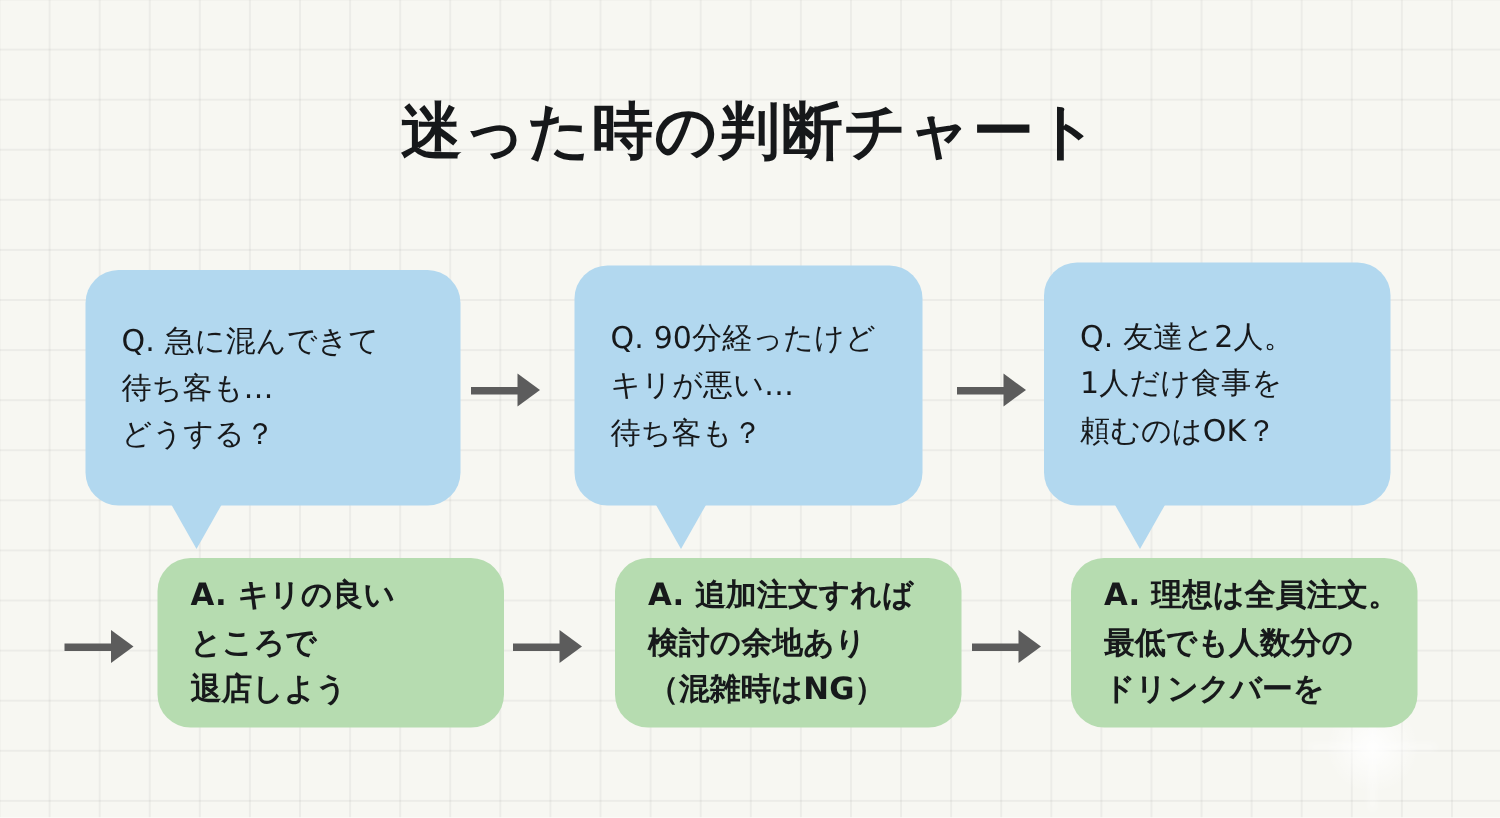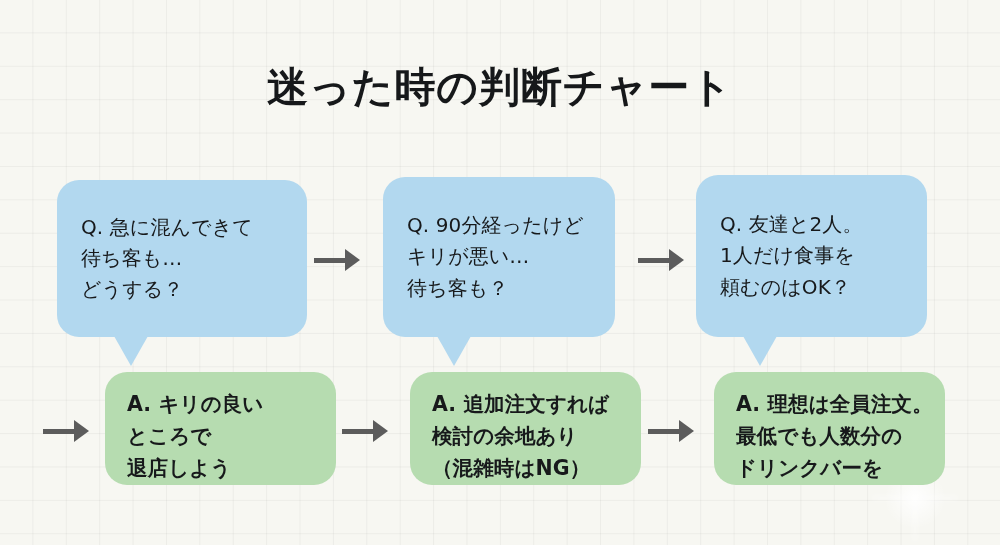--- a/index.html
+++ b/index.html
@@ -107,21 +107,21 @@
   #q2 .tail { left: 54px; }
   #q3 .tail { left: 47px; }
 
   
   .abox {
     position: absolute;
     box-sizing: border-box;
     background: #b6dcb0;
     border-radius: 22px;
     display: flex;
-    align-items: flex-end;
+    align-items: center;
     justify-content: flex-start;
   }
   .a-text {
     font-size: 20.5px;
     font-weight: 700;
     line-height: 1.56;
     color: #17191b;
     white-space: pre-line;
     padding-left: 22px;
     letter-spacing: 0.005em;

